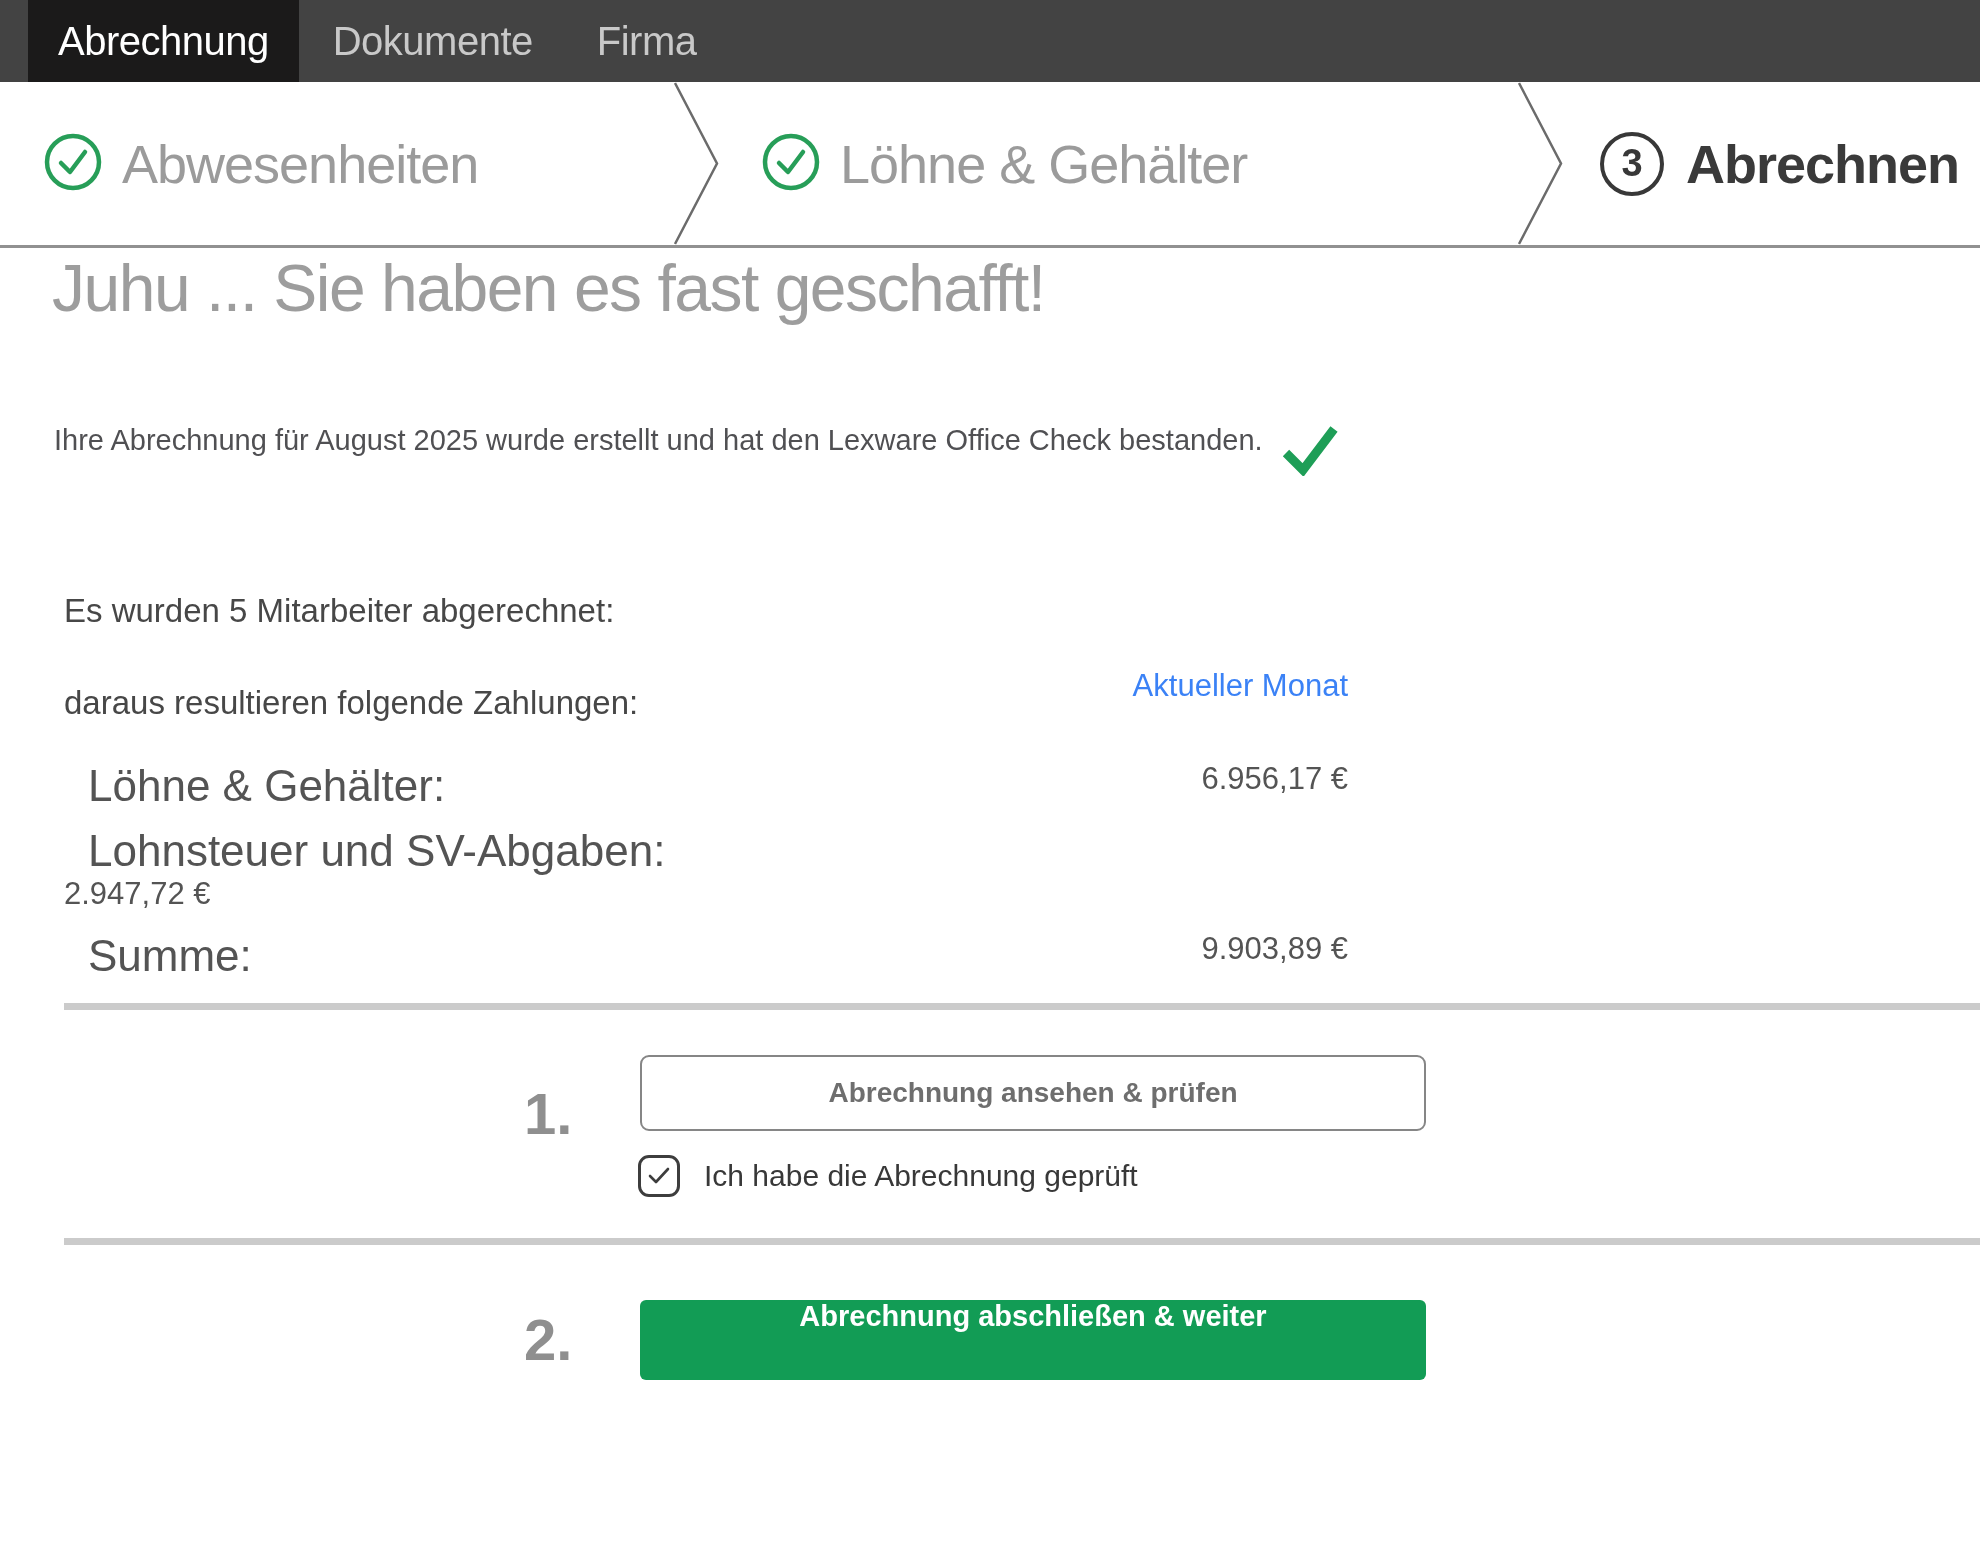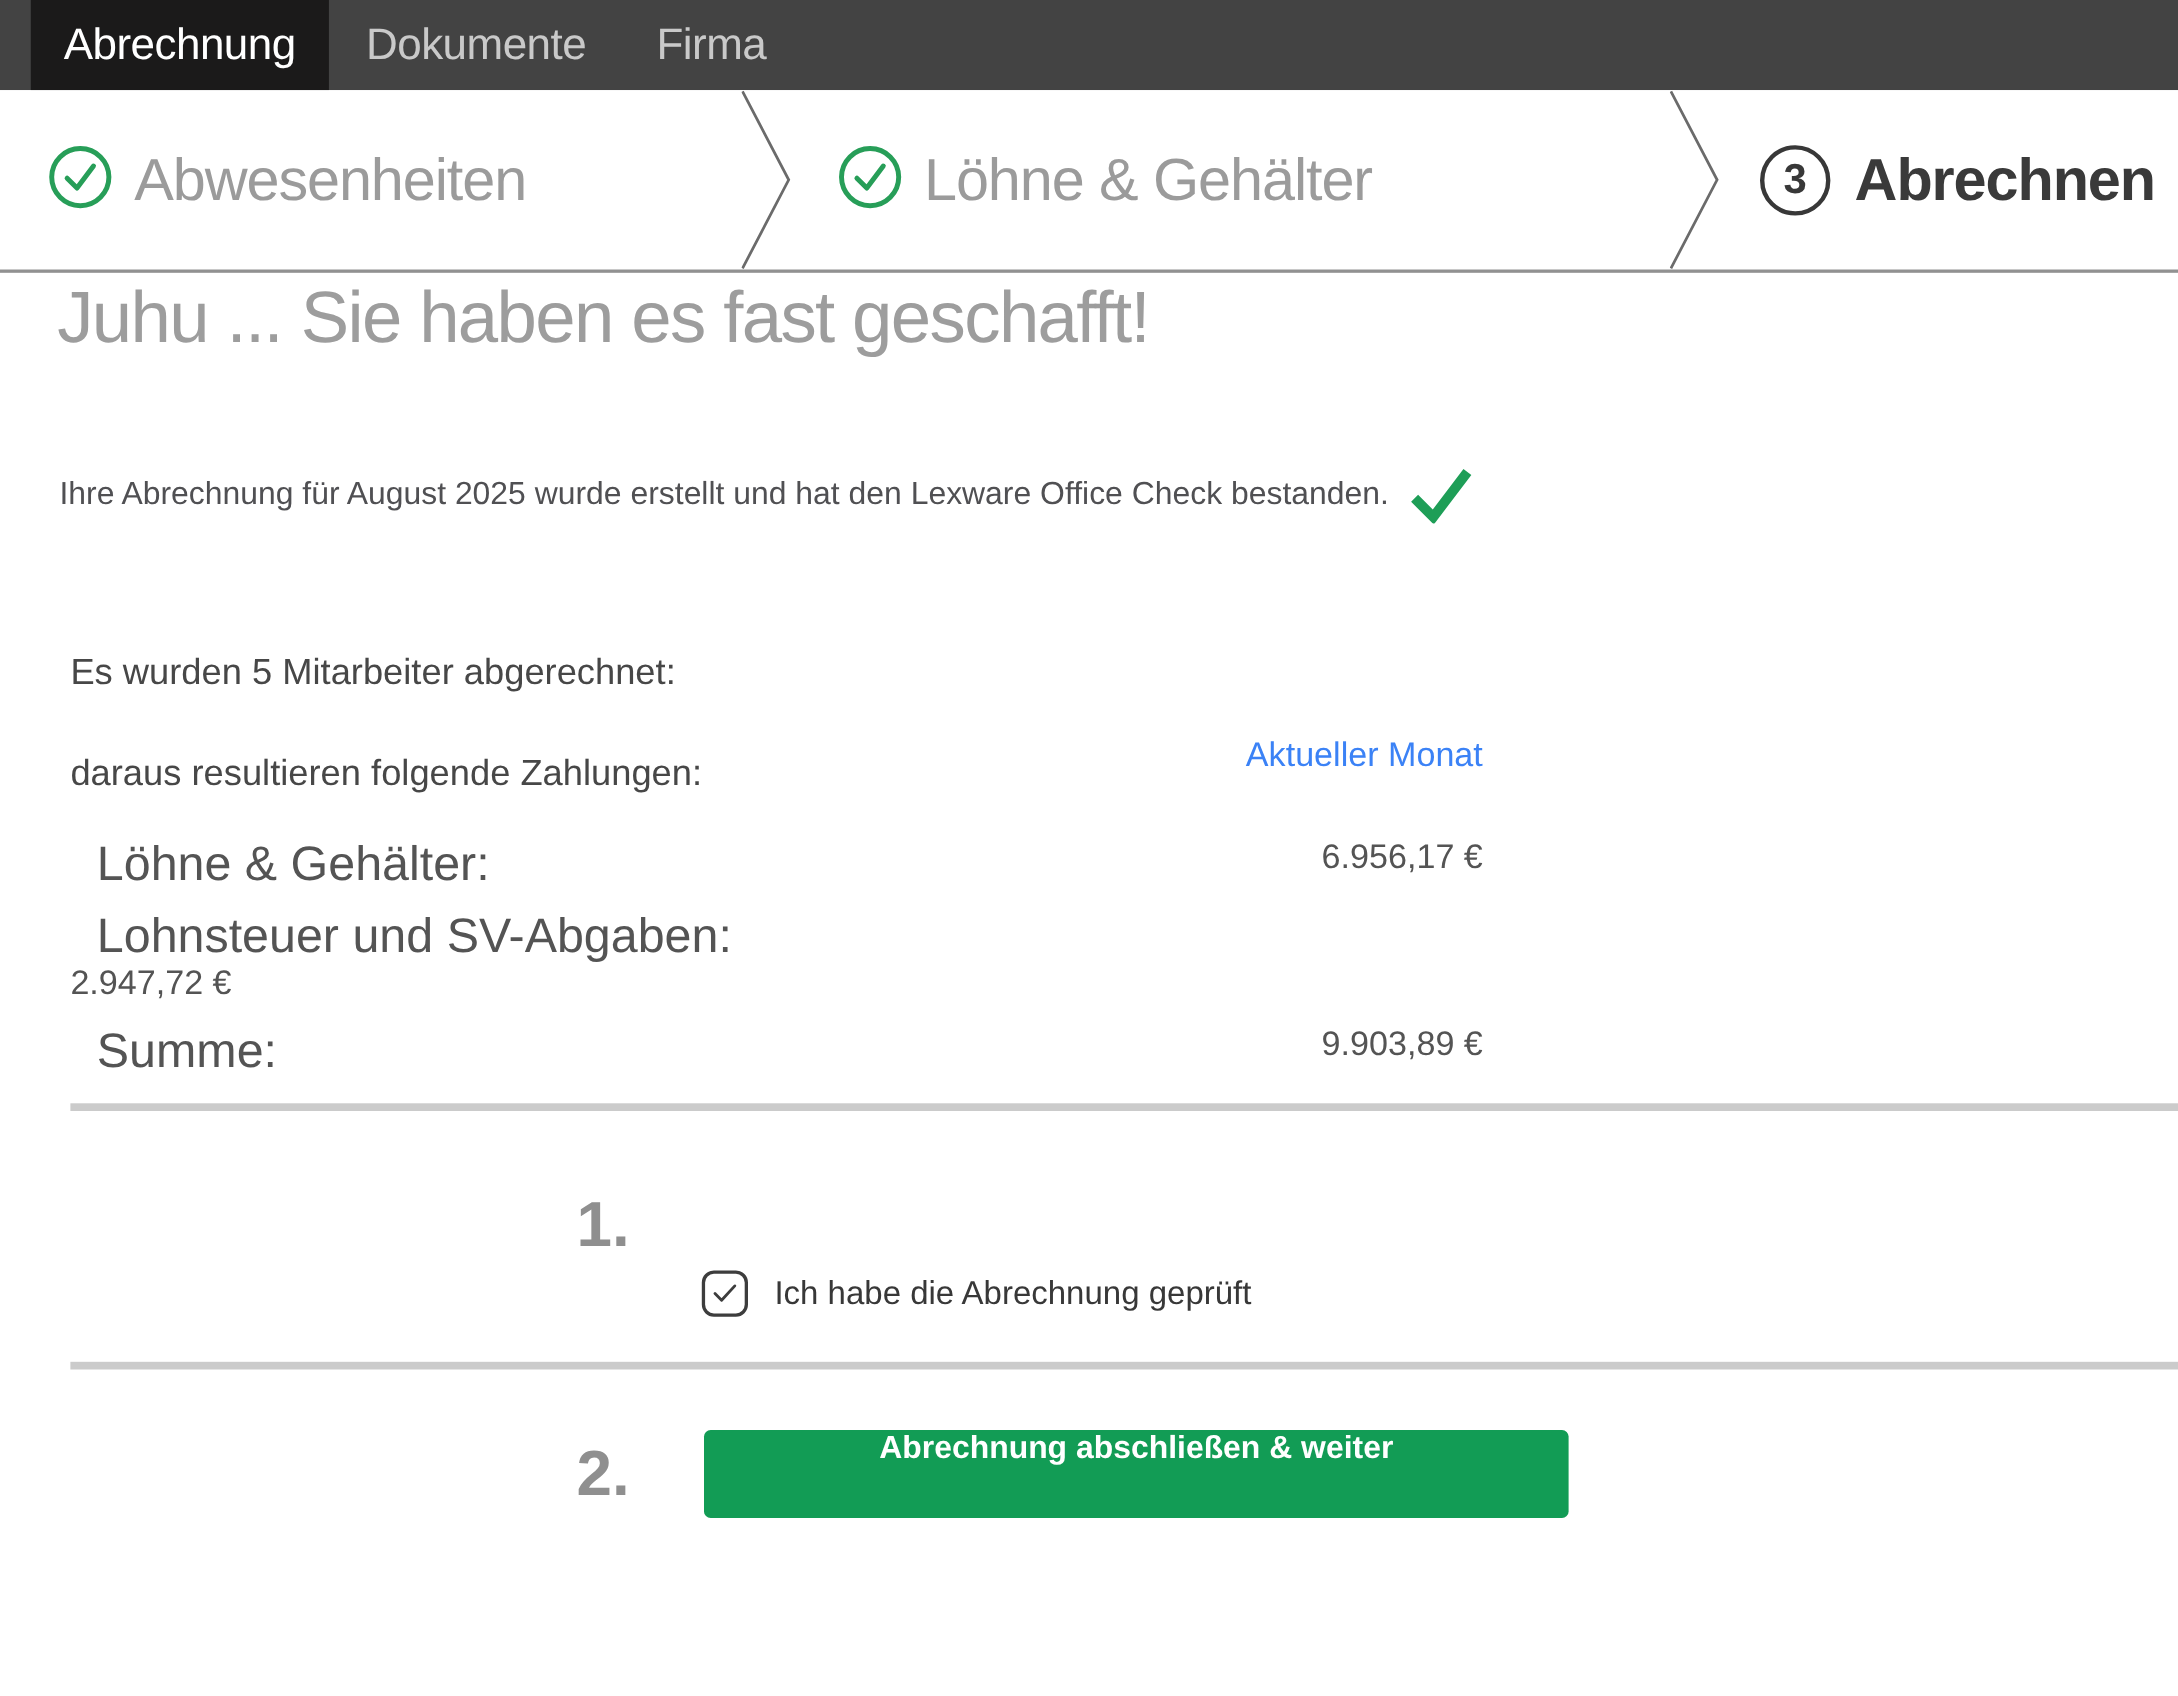--- a/index.html
+++ b/index.html
@@ -47,21 +47,21 @@
   
   .main { position: relative; height: 1294px; }
 
   .page-title {
     position: absolute; top: 2px; left: 52px;
     font-size: 66px; font-weight: 300; letter-spacing: -1.5px;
     color: #9d9d9d; white-space: nowrap;
   }
   .sub-row {
     position: absolute; top: 176px; left: 54px;
-    display: flex; align-items: center; gap: 18px;
+    display: flex; align-items: flex-start; gap: 18px;
   }
   .sub-text { font-size: 29px; color: #505053; white-space: nowrap; padding-bottom: 6px; }
   .success-check { flex: 0 0 auto; }
 
   .summary-intro {
     position: absolute; top: 344px; left: 64px;
     font-size: 33px; color: #474747;
   }
   .summary-table { position: absolute; left: 64px; width: 1284px; }
   .sum-row { display: flex; justify-content: space-between; align-items: flex-start; }
@@ -193,20 +193,23 @@
 
   <div class="summary-table sum-row total-row">
     <span class="total-label">Summe:</span>
     <span class="total-value">9.903,89 €</span>
   </div>
 
   <div class="divider divider-1"></div>
 
   <div class="step-num num-1">1.</div>
 
+  <button class="review-button">
+    <span>Abrechnung ansehen &amp; prüfen</span>
+  </button>
 
   <div class="check-row">
     <span class="checkbox">
       <svg width="24" height="18" viewBox="0 0 24 18">
         <path d="M3 9 L9 15 L21 2" fill="none" stroke="#3d3d3d" stroke-width="2.6" stroke-linecap="round" stroke-linejoin="round"></path>
       </svg>
     </span>
     <span class="checkbox-label">Ich habe die Abrechnung geprüft</span>
   </div>
 

